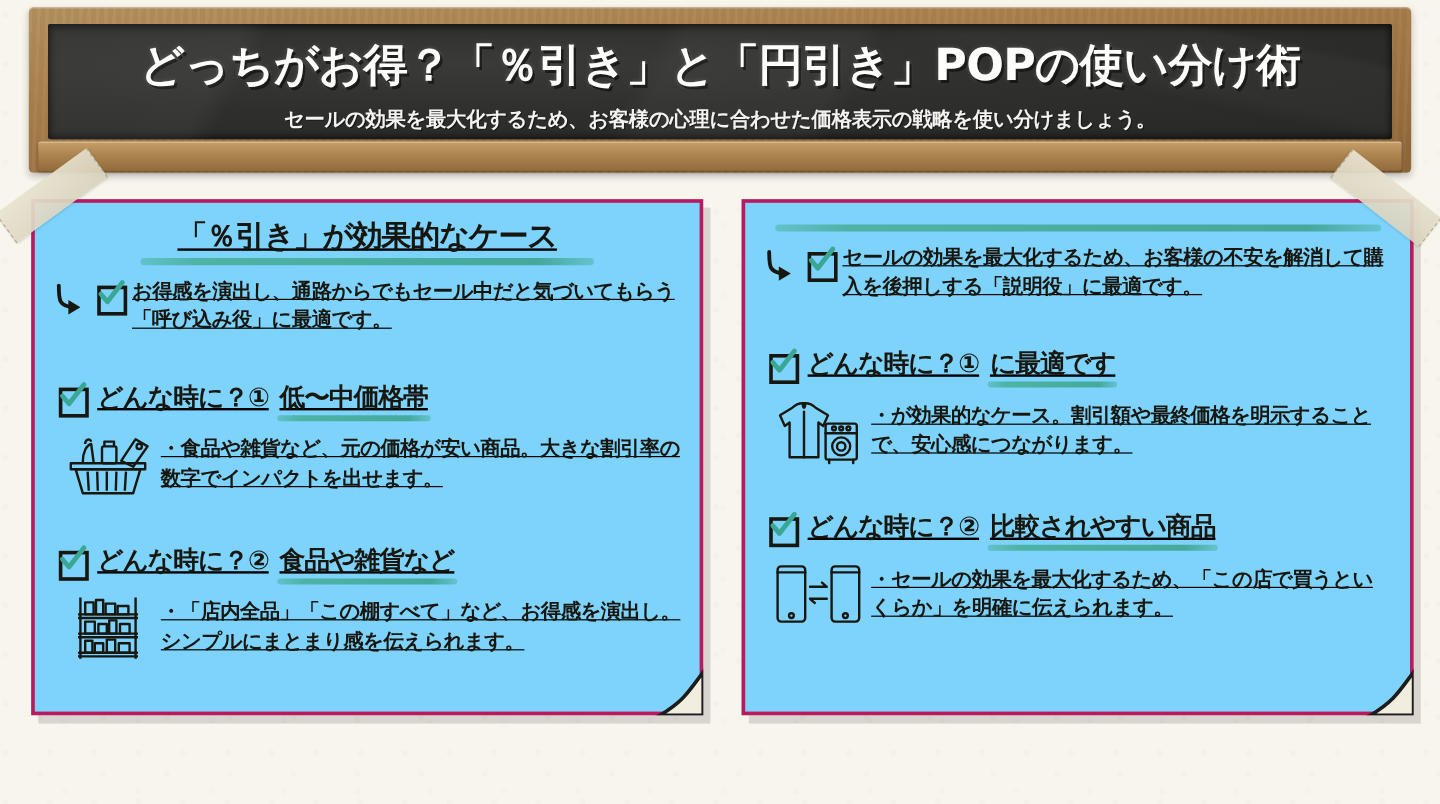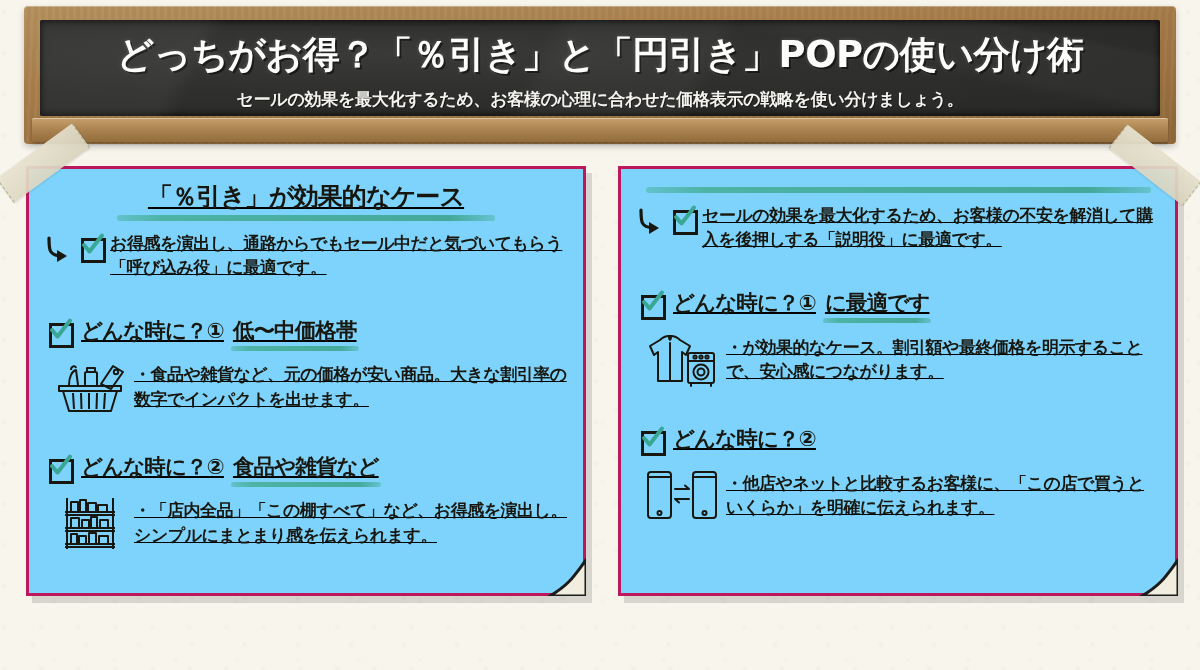--- a/index.html
+++ b/index.html
@@ -284,35 +284,36 @@
 
   <div class="sec">
     <div class="sec-title">
       <span class="chk">
         <span class="box"></span>
         <svg class="tick" viewBox="0 0 26 26">
             <path d="M5 13 L10.5 19.5 L23 3.5" stroke="#3aa694" stroke-width="4" fill="none" stroke-linecap="round" stroke-linejoin="round"></path>
           </svg>
       </span>
       <span class="lbl">どんな時に？②</span>
+      <span class="lbl hl">比較されやすい商品</span>
     </div>
     <div class="sec-body">
       <svg class="sec-ico" viewBox="0 0 74 56">
         <g stroke="#17170f" stroke-width="2" fill="none" stroke-linejoin="round" stroke-linecap="round">
           <rect x="3" y="5" width="23" height="46" rx="3"></rect>
           <path d="M3 10 L26 10"></path>
             <circle cx="14.5" cy="46" r="2"></circle>
           <rect x="48" y="5" width="23" height="46" rx="3"></rect>
           <path d="M48 10 L71 10"></path>
             <circle cx="59.5" cy="46" r="2"></circle>
           <path d="M30 22 L44 22 M40 18.5 L44 22"></path>
           <path d="M44 32 L30 32 M34 35.5 L30 32"></path>
         </g>
       </svg>
-      <p>・他店やネットと比較するお客様に、「この店で買うといくらか」を明確に伝えられます。</p>
+      <p>・セールの効果を最大化するため、「この店で買うといくらか」を明確に伝えられます。</p>
     </div>
   </div>
 
   <svg class="curl" viewBox="0 0 42 42">
     <path d="M42 42 L42 6 C30 22 26 30 6 42 Z" fill="#f1eee0" stroke="#1c1c1a" stroke-width="3"></path>
   </svg>
 </div>
 <div class="tape tr"></div>
 
 </body></html>

